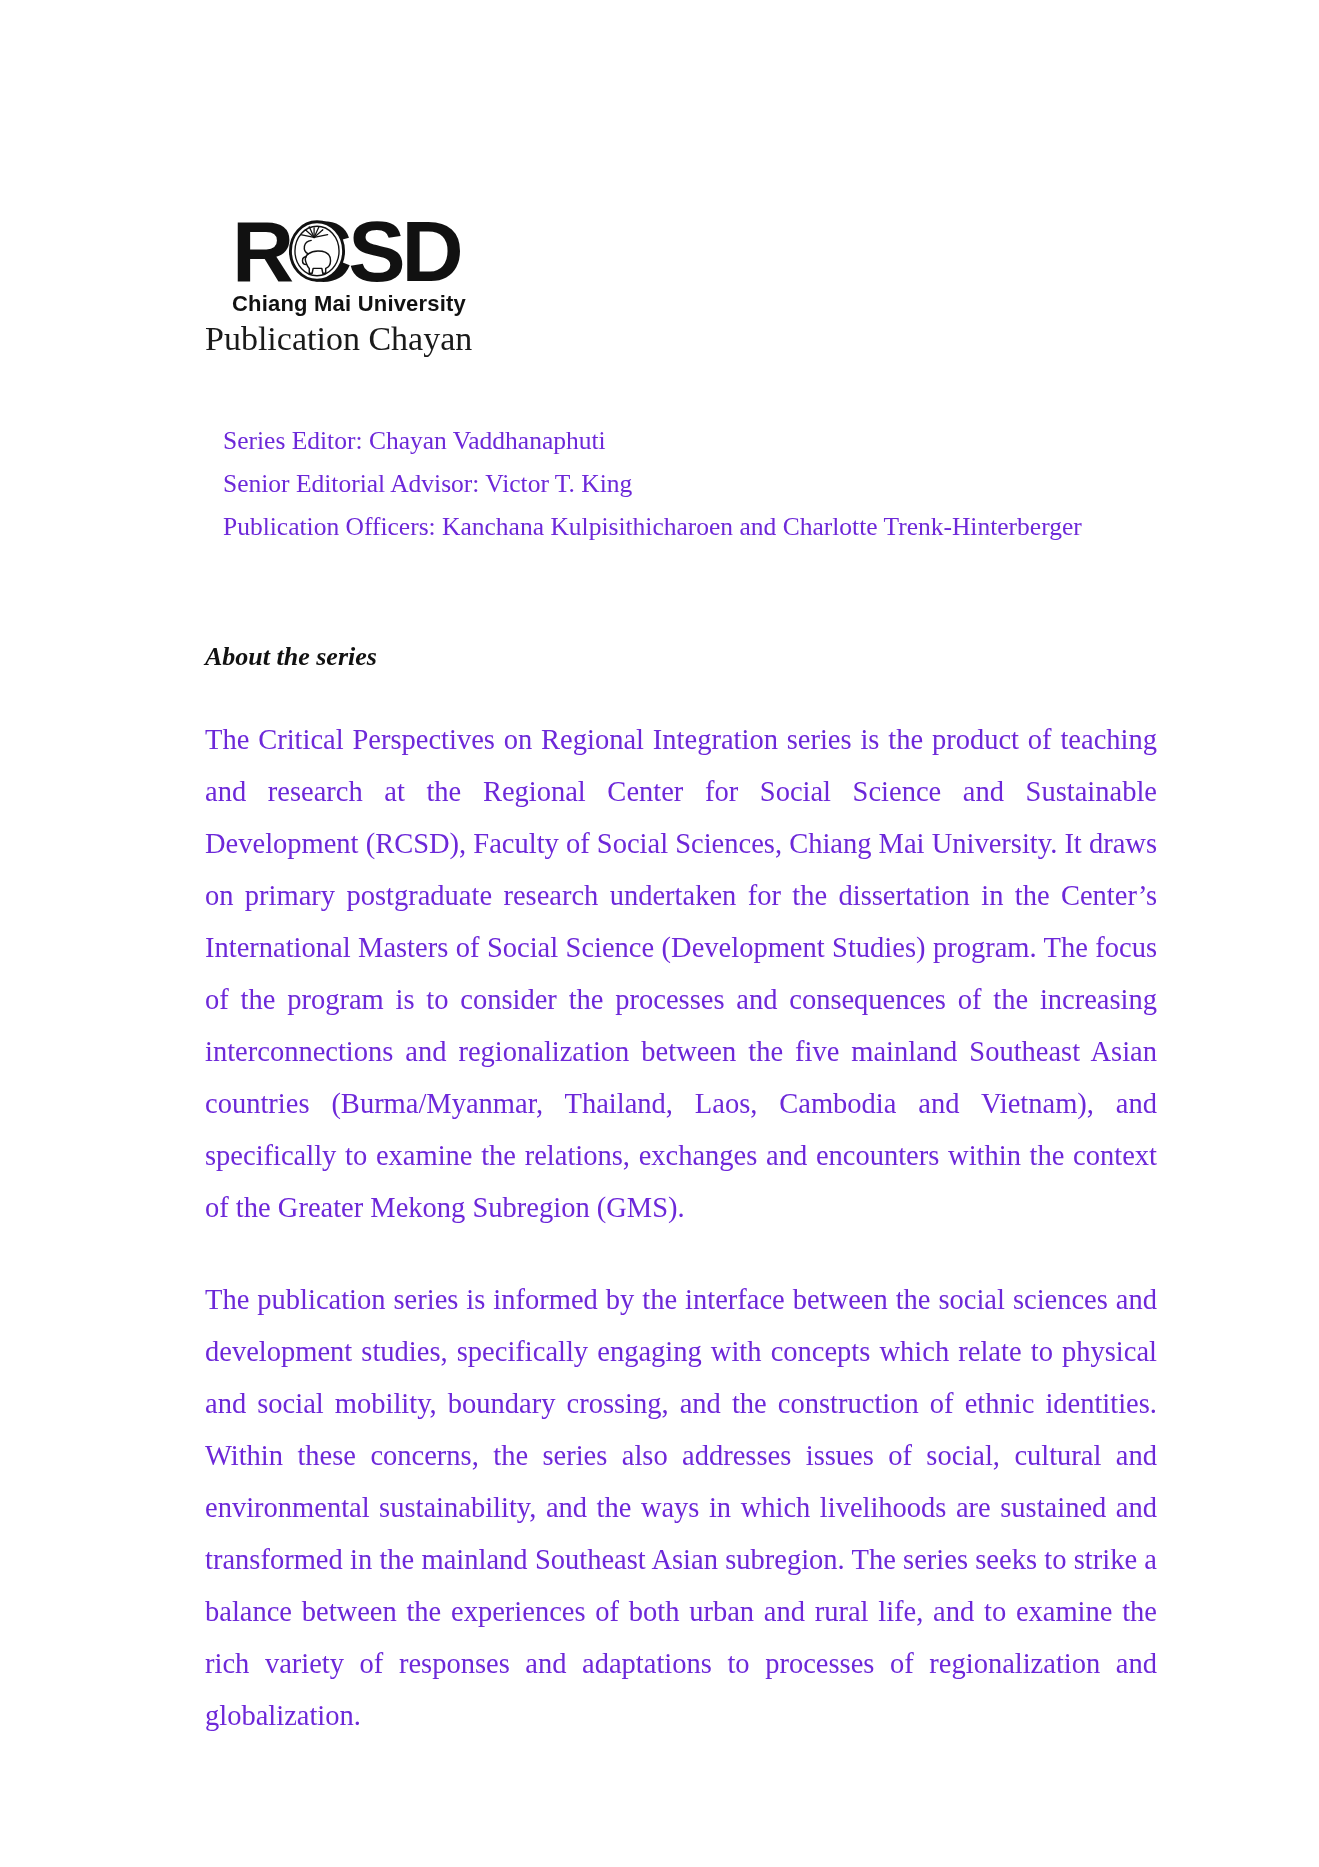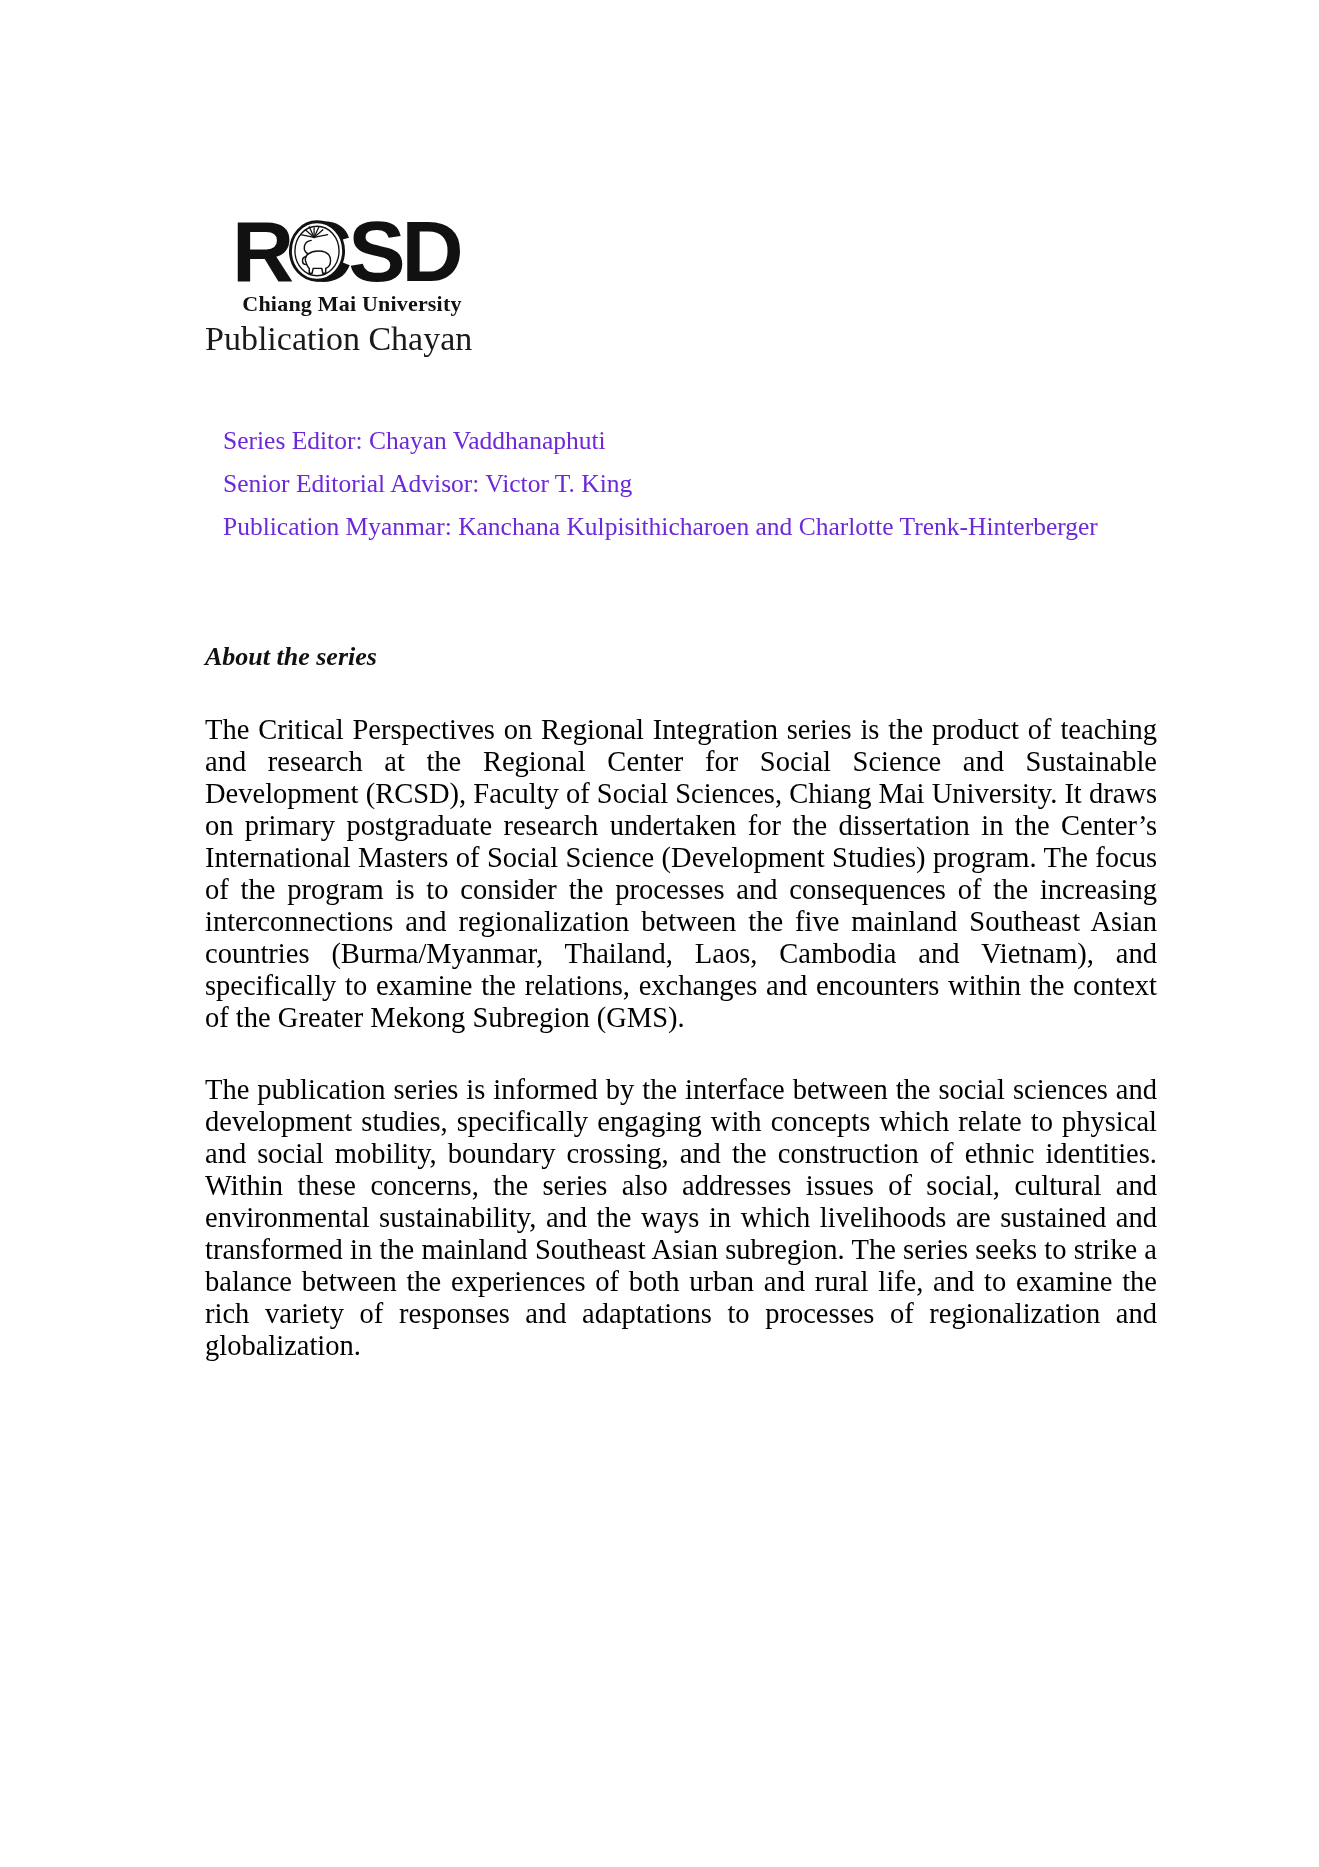--- a/index.html
+++ b/index.html
@@ -37,27 +37,26 @@
   }
   .seal {
     position: absolute;
     left: 56px;
     top: 5px;
     width: 58px;
     height: 62px;
   }
   .logo-university {
     margin-top: 3px;
-    font-family: Liberation Serif, serif;
+    font-family: Liberation Sans, sans-serif;
     font-weight: bold;
     font-size: 22px;
     letter-spacing: 0.2px;
     color: #111111;
     white-space: nowrap;
-    text-align: center;
   }
   
   .title {
     margin: 98px 0 0 0;
     font-size: 36px;
     font-weight: bold;
     line-height: 46px;
     color: #0d0d0d;
     letter-spacing: -0.2px;
   }
@@ -84,23 +83,23 @@
     font-size: 26px;
     font-weight: bold;
     font-style: italic;
     line-height: 34px;
     color: #111111;
   }
   .body-paragraph {
     margin: 40px 0 0 0;
     width: 952px;
     font-size: 28.5px;
-    line-height: 32px;
+    line-height: 52px;
     text-align: justify;
-    color: #000000;
+    color: #6d28d9;
   }
 </style>
 </head>
 <body>
 
 <div class="page">
 
   <header class="logo-block">
     <div class="logo-letters">
       <span class="logo-acronym">RCSD</span>
@@ -125,21 +124,21 @@
     </div>
     <div class="logo-university">Chiang Mai University</div>
   </header>
 
 
   <div class="subtitle">Publication Chayan</div>
 
   <div class="credits">
     <div class="credit-line">Series Editor: Chayan Vaddhanaphuti</div>
     <div class="credit-line">Senior Editorial Advisor: Victor T. King</div>
-    <div class="credit-line">Publication Myanmar: Kanchana Kulpisithicharoen and Charlotte Trenk-Hinterberger</div>
+    <div class="credit-line">Publication Officers: Kanchana Kulpisithicharoen and Charlotte Trenk-Hinterberger</div>
   </div>
 
   <h2 class="about-heading">About the series</h2>
 
   <p class="body-paragraph">The Critical Perspectives on Regional Integration series is the product of teaching and research at the Regional Center for Social Science and Sustainable Development (RCSD), Faculty of Social Sciences, Chiang Mai University. It draws on primary postgraduate research undertaken for the dissertation in the Center’s International Masters of Social Science (Development Studies) program. The focus of the program is to consider the processes and consequences of the increasing interconnections and regionalization between the five mainland Southeast Asian countries (Burma/Myanmar, Thailand, Laos, Cambodia and Vietnam), and specifically to examine the relations, exchanges and encounters within the context of the Greater Mekong Subregion (GMS).</p>
 
   <p class="body-paragraph">The publication series is informed by the interface between the social sciences and development studies, specifically engaging with concepts which relate to physical and social mobility, boundary crossing, and the construction of ethnic identities. Within these concerns, the series also addresses issues of social, cultural and environmental sustainability, and the ways in which livelihoods are sustained and transformed in the mainland Southeast Asian subregion. The series seeks to strike a balance between the experiences of both urban and rural life, and to examine the rich variety of responses and adaptations to processes of regionalization and globalization.</p>
 
 </div>
 

